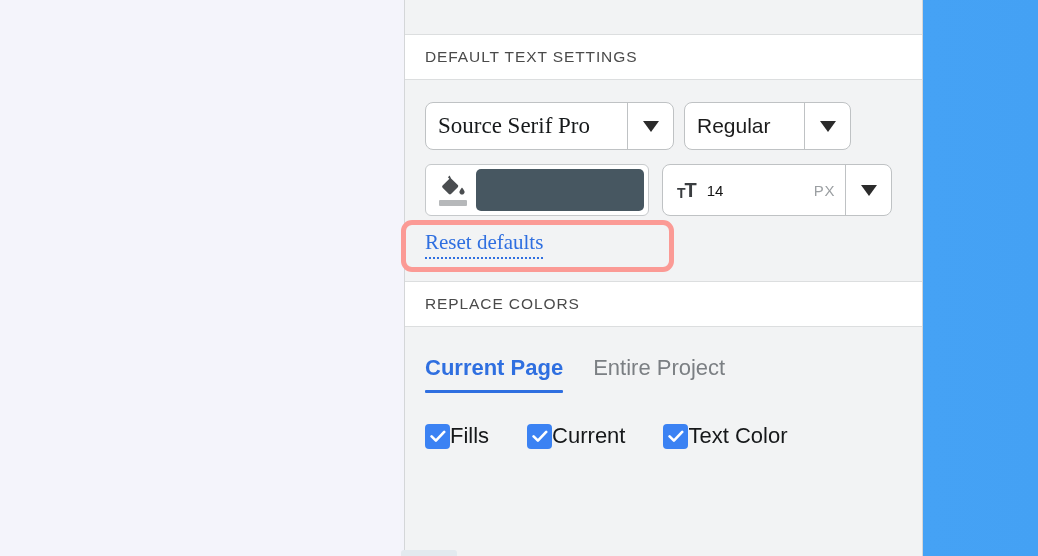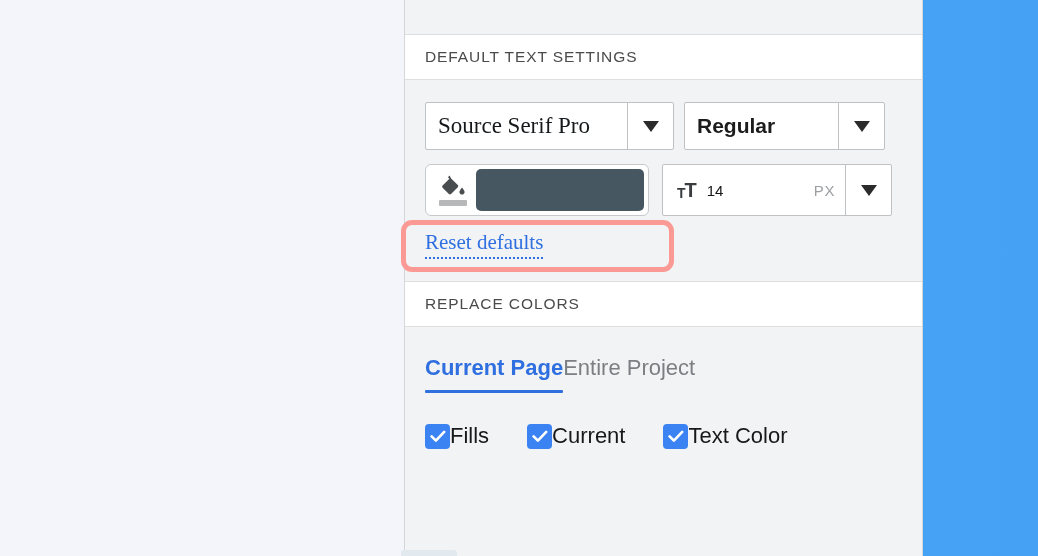--- a/index.html
+++ b/index.html
@@ -90,21 +90,21 @@
     padding-top: 14px;
     gap: 13px;
   }
 
   
   .control {
     display: flex;
     align-items: stretch;
     background: #ffffff;
     border: 1px solid #bfc2c4;
-    border-radius: 2px;
+    border-radius: 8px;
     height: 48px;
     box-sizing: border-box;
   }
   .control .value {
     display: flex;
     align-items: center;
     padding: 0 12px;
     font-size: 21px;
     color: #1c1c1c;
     white-space: nowrap;
@@ -124,21 +124,21 @@
     border-right: 8px solid transparent;
     border-top: 11px solid #2b2b2b;
   }
 
   .font-family-control { width: 249px; }
   .font-family-control .value {
     font-family: "Liberation Serif", serif;
     font-size: 23px;
     color: #16191b;
   }
-  .font-style-control { width: 201px; font-weight: bold; }
+  .font-style-control { width: 167px; }
 
   
   .color-control {
     width: 224px;
     height: 52px;
     background: #ffffff;
     border: 1px solid #c6c9cb;
     border-radius: 6px;
     display: flex;
     align-items: center;
@@ -233,20 +233,21 @@
     border-radius: 11px;
     box-sizing: border-box;
     pointer-events: none;
   }
 
   
   .tabs {
     display: flex;
     align-items: flex-end;
     padding-top: 28px;
+    gap: 30px;
     text-align: center;
   }
   .tab {
     font-size: 22px;
     padding-bottom: 12px;
     cursor: pointer;
     position: relative;
   }
   .tab.active {
     color: #2f6fe0;

